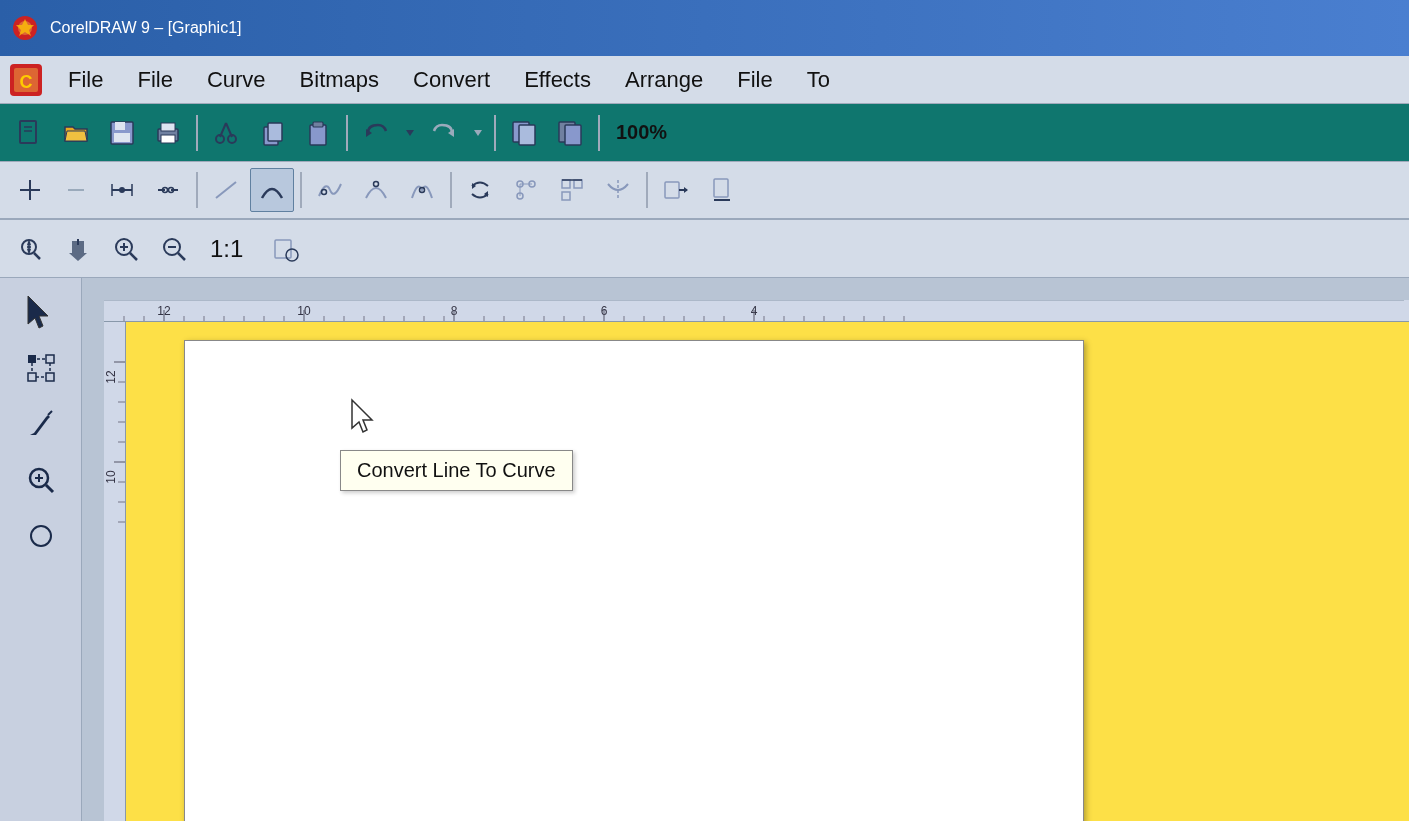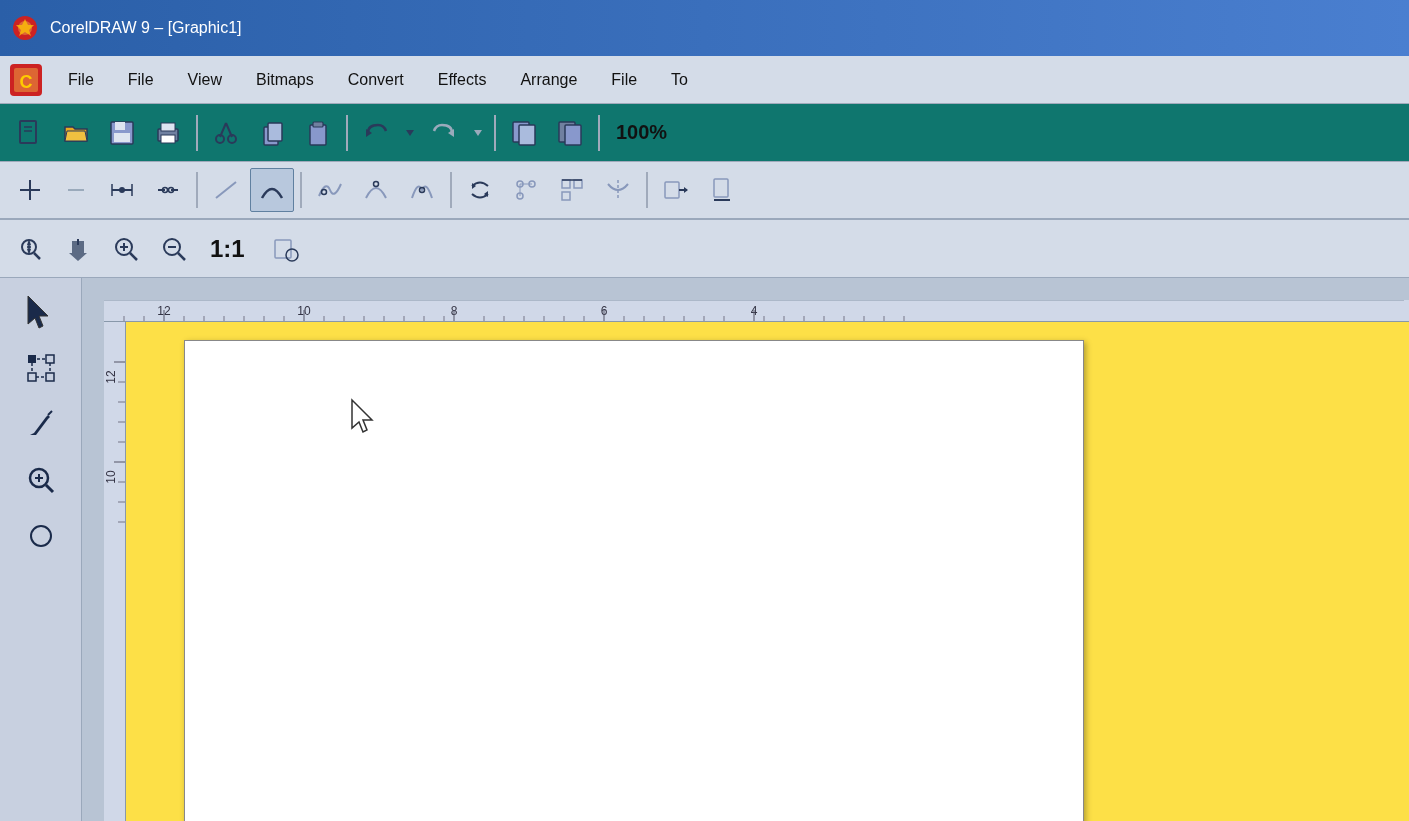--- a/index.html
+++ b/index.html
@@ -32,21 +32,21 @@
       background: #d4dce8;
       height: 48px;
       display: flex;
       align-items: center;
       padding: 0 8px;
       border-bottom: 1px solid #a0aabb;
       gap: 2px;
     }
     .menu-item {
       padding: 6px 16px;
-      font-size: 16px;
+      font-size: 22px;
       color: #111;
       cursor: pointer;
       font-weight: normal;
       border-radius: 2px;
     }
     .menu-logo {
       width: 36px;
       height: 36px;
       margin-right: 6px;
       display: flex;
@@ -216,21 +216,21 @@
 <div id="menu-bar">
   <div class="menu-logo">
     <svg width="36" height="36" viewBox="0 0 36 36">
       <rect x="2" y="2" width="32" height="32" rx="4" fill="#cc2222"></rect>
       <rect x="6" y="6" width="24" height="24" rx="2" fill="#dd6633"></rect>
       <text x="18" y="26" text-anchor="middle" font-size="18" font-weight="bold" fill="#ffcc00">C</text>
     </svg>
   </div>
   <div class="menu-item">File</div>
   <div class="menu-item">File</div>
-  <div class="menu-item">View</div>
+  <div class="menu-item">Curve</div>
   <div class="menu-item">Bitmaps</div>
   <div class="menu-item">Convert</div>
   <div class="menu-item">Effects</div>
   <div class="menu-item">Arrange</div>
   <div class="menu-item">File</div>
   <div class="menu-item">To</div>
 </div>
 
 <div id="main-toolbar">
 
@@ -455,20 +455,23 @@
       <polygon points="22,11 26,14 22,17" fill="#2a3a5a"></polygon>
     </svg>
   </div>
   <div class="toolbar-btn">
     <svg class="icon-svg" viewBox="0 0 28 28">
       <rect x="6" y="3" width="14" height="18" rx="1" fill="none" stroke="#8898bb" stroke-width="1.5"></rect>
       <line x1="6" y1="24" x2="22" y2="24" stroke="#2a3a5a" stroke-width="2"></line>
     </svg>
   </div>
 
+  <div id="tooltip">
+    <span>Convert Line To Curve</span>
+  </div>
 
   <div id="cursor">
     <svg width="28" height="36" viewBox="0 0 28 36">
       <polygon points="2,2 2,30 9,24 13,34 17,32 13,22 22,22" fill="white" stroke="#333" stroke-width="1.5"></polygon>
     </svg>
   </div>
 </div>
 
 <div id="view-toolbar">
 
@@ -499,21 +502,21 @@
   </div>
 
   <div class="toolbar-btn">
     <svg class="icon-svg" viewBox="0 0 28 28">
       <circle cx="12" cy="12" r="8" fill="none" stroke="#2a3a5a" stroke-width="2"></circle>
       <line x1="18" y1="18" x2="25" y2="25" stroke="#2a3a5a" stroke-width="2.5"></line>
       <line x1="8" y1="12" x2="16" y2="12" stroke="#2a3a5a" stroke-width="2"></line>
     </svg>
   </div>
 
-  <span class="zoom-display" style="font-size:24px;font-weight:bold;">1:1</span>
+  <span class="zoom-display" style="font-size:24px;font-weight:normal;">1:1</span>
 
   <div class="toolbar-btn">
     <svg class="icon-svg" viewBox="0 0 28 28">
       <rect x="3" y="5" width="16" height="18" rx="1" fill="none" stroke="#8898bb" stroke-width="1.5"></rect>
       <circle cx="20" cy="20" r="6" fill="none" stroke="#2a3a5a" stroke-width="1.5"></circle>
     </svg>
   </div>
 </div>
 
 <div id="canvas-area" style="height: calc(821px - 42px - 48px - 58px - 58px - 58px); position: relative;">

